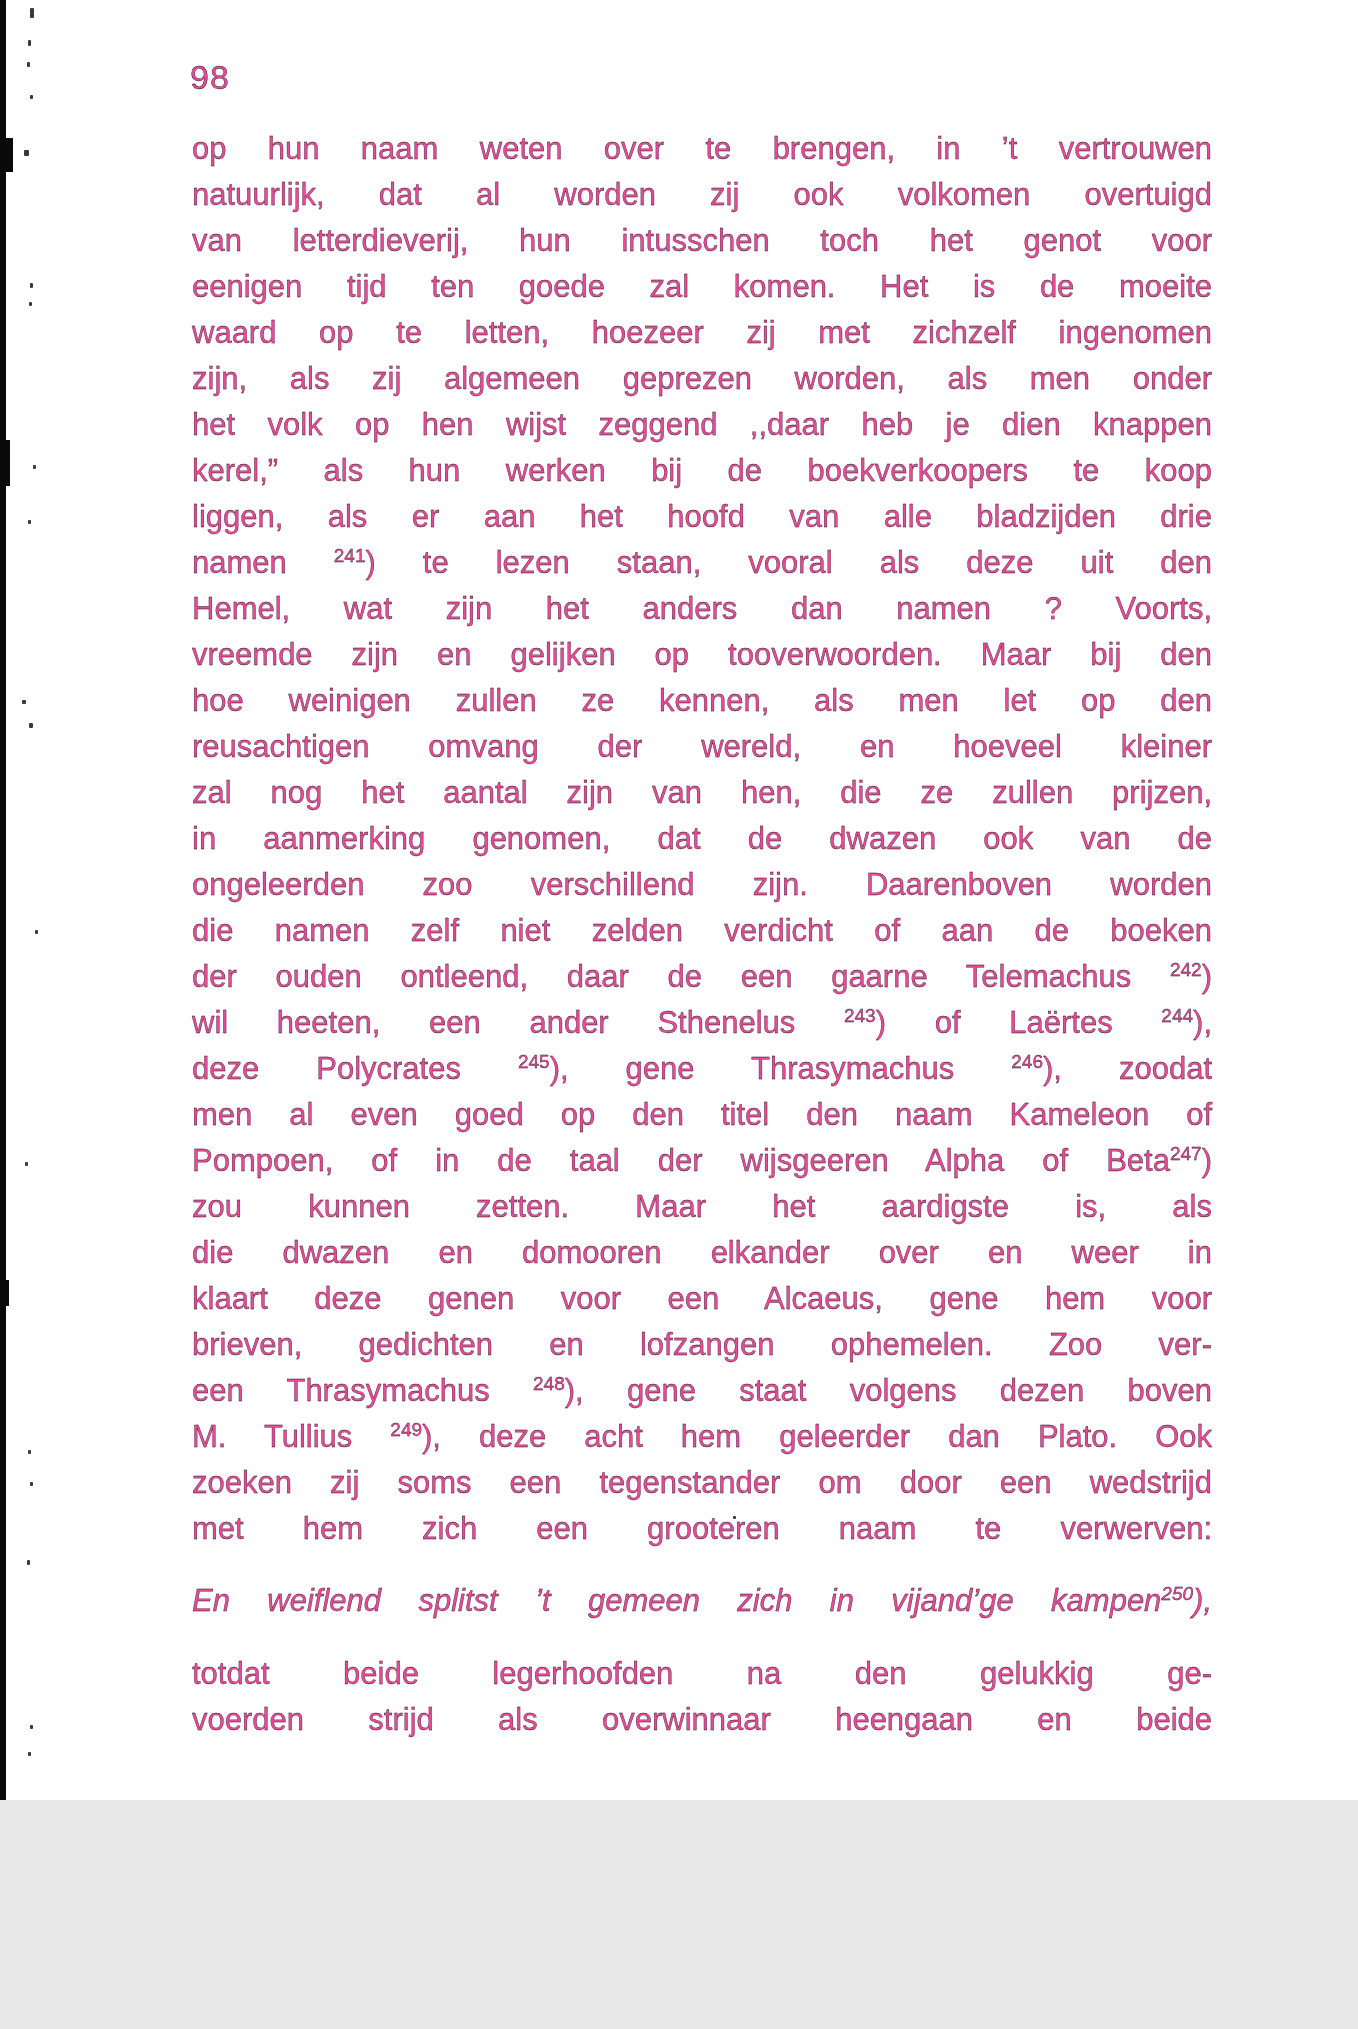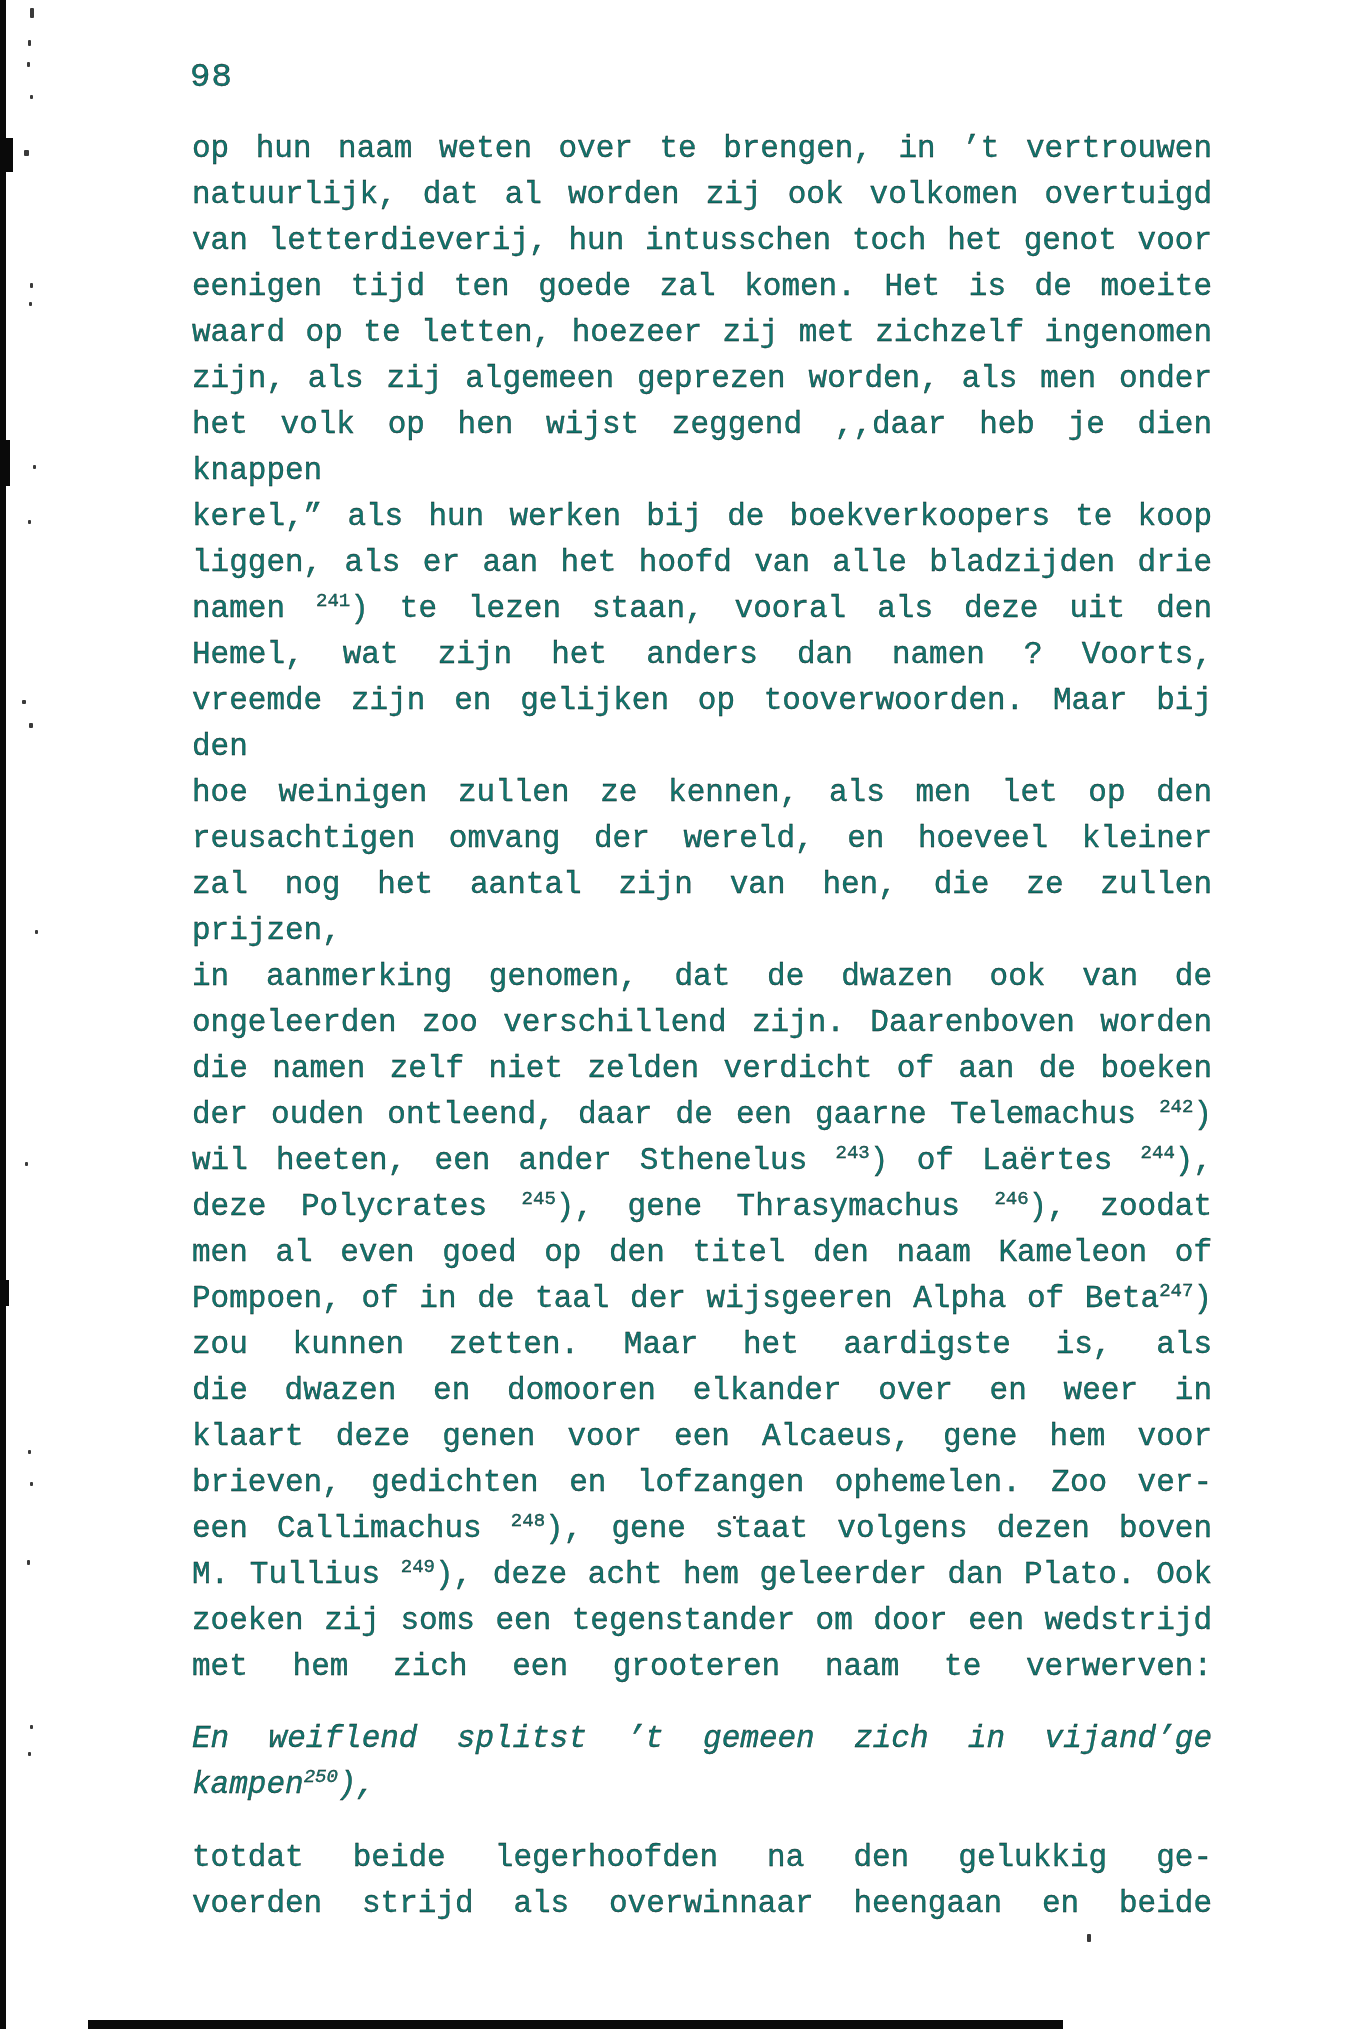--- a/index.html
+++ b/index.html
@@ -1,22 +1,22 @@
 <!DOCTYPE html>
 <html><head>
 <meta charset="utf-8">
 <style>
   html,body{margin:0;padding:0;background:#e8e8e8;}
   .page{
     position:relative;
-    width:1358px;height:2029px;
+    width:1358px;height:1800px;
     background:#ffffff;
     overflow:hidden;
-    font-family:Liberation Mono, monospace;
-    color:#0f766e;
+    font-family:Liberation Sans, sans-serif;
+    color:#ec4899;
   }
   .page-number{
     position:absolute;
     left:190px;top:58px;
     font-size:34px;
     letter-spacing:1px;
     -webkit-text-stroke:0.4px #161616;
   }
   .page-text{
     position:absolute;
@@ -81,21 +81,21 @@
       <div class="line"><span>die namen zelf niet zelden verdicht of aan de boeken</span></div>
       <div class="line"><span>der ouden ontleend, daar de een gaarne Telemachus </span><sup>242</sup><span>)</span></div>
       <div class="line"><span>wil heeten, een ander Sthenelus </span><sup>243</sup><span>) of Laërtes </span><sup>244</sup><span>),</span></div>
       <div class="line"><span>deze Polycrates </span><sup>245</sup><span>), gene Thrasymachus </span><sup>246</sup><span>), zoodat</span></div>
       <div class="line"><span>men al even goed op den titel den naam Kameleon of</span></div>
       <div class="line"><span>Pompoen, of in de taal der wijsgeeren Alpha of Beta</span><sup>247</sup><span>)</span></div>
       <div class="line"><span>zou kunnen zetten. Maar het aardigste is, als</span></div>
       <div class="line"><span>die dwazen en domooren elkander over en weer in</span></div>
       <div class="line"><span>klaart deze genen voor een Alcaeus, gene hem voor</span></div>
       <div class="line"><span>brieven, gedichten en lofzangen ophemelen. Zoo ver-</span></div>
-      <div class="line"><span>een Callimachus </span><sup>248</sup><span>), gene staat volgens dezen boven</span></div>
+      <div class="line"><span>een Thrasymachus </span><sup>248</sup><span>), gene staat volgens dezen boven</span></div>
       <div class="line"><span>M. Tullius </span><sup>249</sup><span>), deze acht hem geleerder dan Plato. Ook</span></div>
       <div class="line"><span>zoeken zij soms een tegenstander om door een wedstrijd</span></div>
       <div class="line"><span>met hem zich een grooteren naam te verwerven:</span></div>
       <div class="line verse"><span>En weiflend splitst ’t gemeen zich in vijand’ge kampen</span><sup>250</sup><span>),</span></div>
       <div class="line"><span>totdat beide legerhoofden na den gelukkig ge-</span></div>
       <div class="line"><span>voerden strijd als overwinnaar heengaan en beide</span></div>
     </div>
 
   <div class="edge-strip"></div>
   <div class="edge-bump" style="left:0;top:138px;width:13px;height:34px;"></div>

